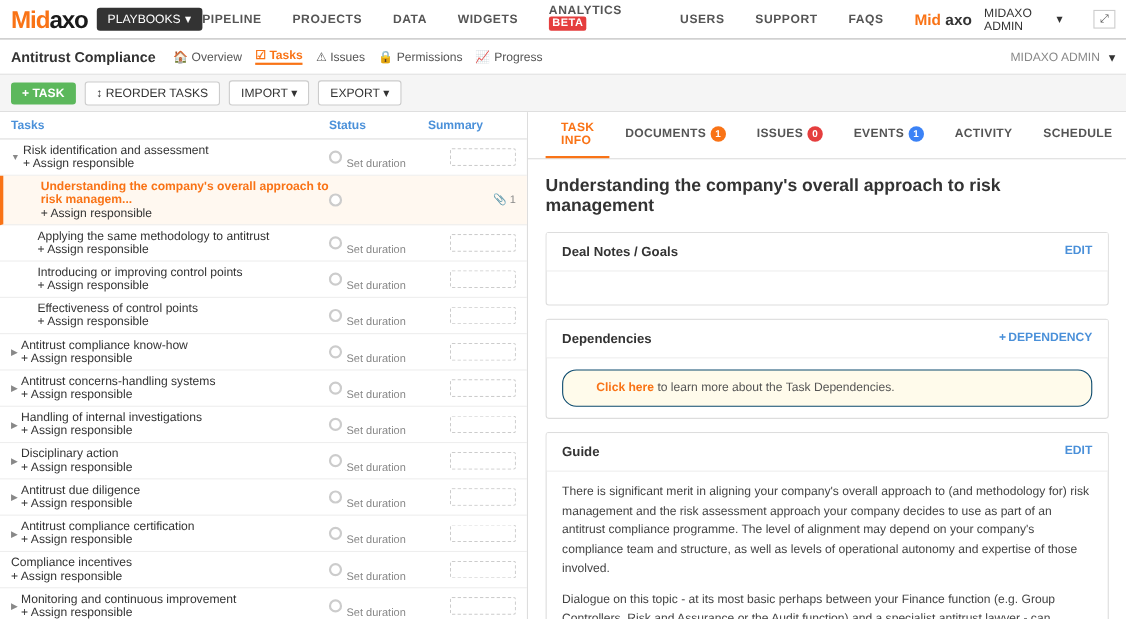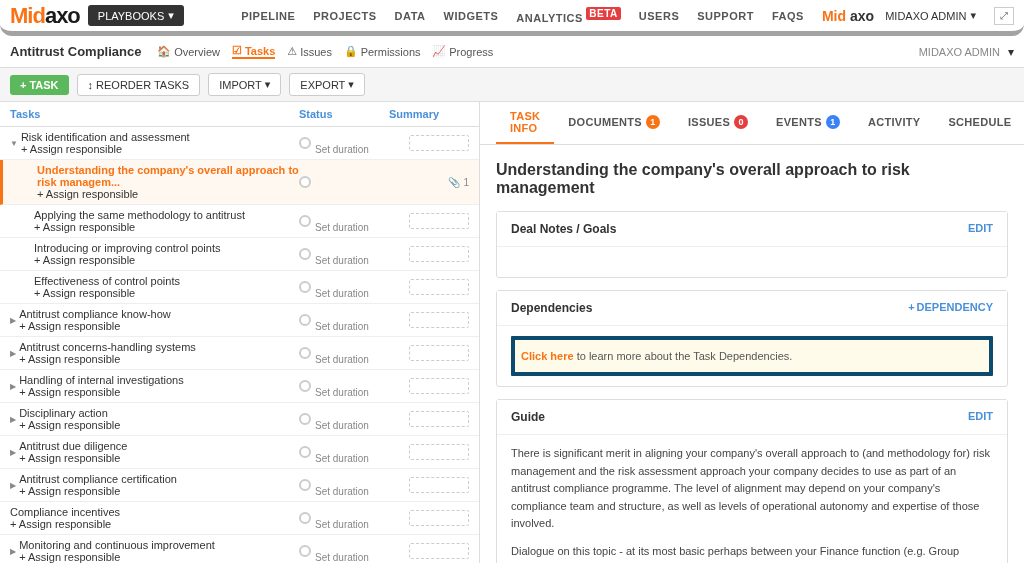--- a/index.html
+++ b/index.html
@@ -1,30 +1,30 @@
 <!DOCTYPE html>
 <html><head>
   <meta charset="utf-8">
   <style>
     * { box-sizing: border-box; margin: 0; padding: 0; }
     body { font-family: Arial, sans-serif; font-size: 12px; color: #333; background: #fff; overflow: hidden; }
 
     
     .top-nav {
-      display: flex; align-items: center; background: #fff; border-bottom: 5px solid #a3a3a3;
-      height: 36px; padding: 0 10px; justify-content: space-between; border-radius: 12px;
+      display: flex; align-items: center; background: #fff; border-bottom: 1px solid #a3a3a3;
+      height: 36px; padding: 0 10px; justify-content: space-between;
     }
     .top-nav-left { display: flex; align-items: center; gap: 8px; }
     .logo { font-size: 22px; font-weight: bold; color: #f97316; letter-spacing: -1px; }
     .logo span { color: #1a1a1a; }
     .playbooks-btn {
       background: #333; color: #fff; border: none; border-radius: 3px; padding: 4px 10px;
       font-size: 11px; cursor: pointer; display: flex; align-items: center; gap: 4px;
     }
-    .top-nav-right { display: flex; align-items: center; gap: 18px; font-size: 11px; color: #555; }
+    .top-nav-right { display: flex; align-items: center; gap: 28px; font-size: 11px; color: #555; }
     .top-nav-right a { text-decoration: none; color: #555; font-weight: 600; letter-spacing: 0.5px; }
     .beta-badge { background: #e53e3e; color: #fff; font-size: 10px; border-radius: 2px; padding: 1px 3px; vertical-align: super; }
     .admin-btn { display: flex; align-items: center; gap: 4px; font-size: 11px; color: #333; cursor: pointer; }
 
     
     .sub-nav {
       display: flex; align-items: center; background: #fff; border-bottom: 1px solid #ddd;
       height: 32px; padding: 0 10px; gap: 16px;
     }
     .project-title { font-size: 13px; font-weight: bold; color: #333; }
@@ -102,21 +102,21 @@
     .section-card { border: 1px solid #ddd; border-radius: 3px; margin-bottom: 12px; }
     .section-header {
       display: flex; justify-content: space-between; align-items: flex-start;
       padding: 10px 14px; background: #fff;
     }
     .section-title { font-size: 12px; font-weight: bold; color: #333; }
     .section-action { font-size: 11px; color: #4a90d9; cursor: pointer; font-weight: bold; }
     .section-body { padding: 10px 14px; min-height: 30px; }
 
     .dependency-banner {
-      background: #fffbeb; border: 4px solid #0c4a6e; border-radius: 1px; padding: 10px 6px;
+      background: #fffbeb; border: 1px solid #0c4a6e; border-radius: 13px; padding: 10px 30px;
       font-size: 11px; color: #555;
     }
     .dependency-banner a { color: #f97316; font-weight: bold; text-decoration: none; }
 
     .guide-text { font-size: 11px; color: #444; line-height: 1.6; }
     .guide-text p { margin-bottom: 10px; }
 
     .add-dep-btn {
       font-size: 11px; color: #4a90d9; cursor: pointer; font-weight: bold; display: flex; align-items: center; gap: 2px;
     }

